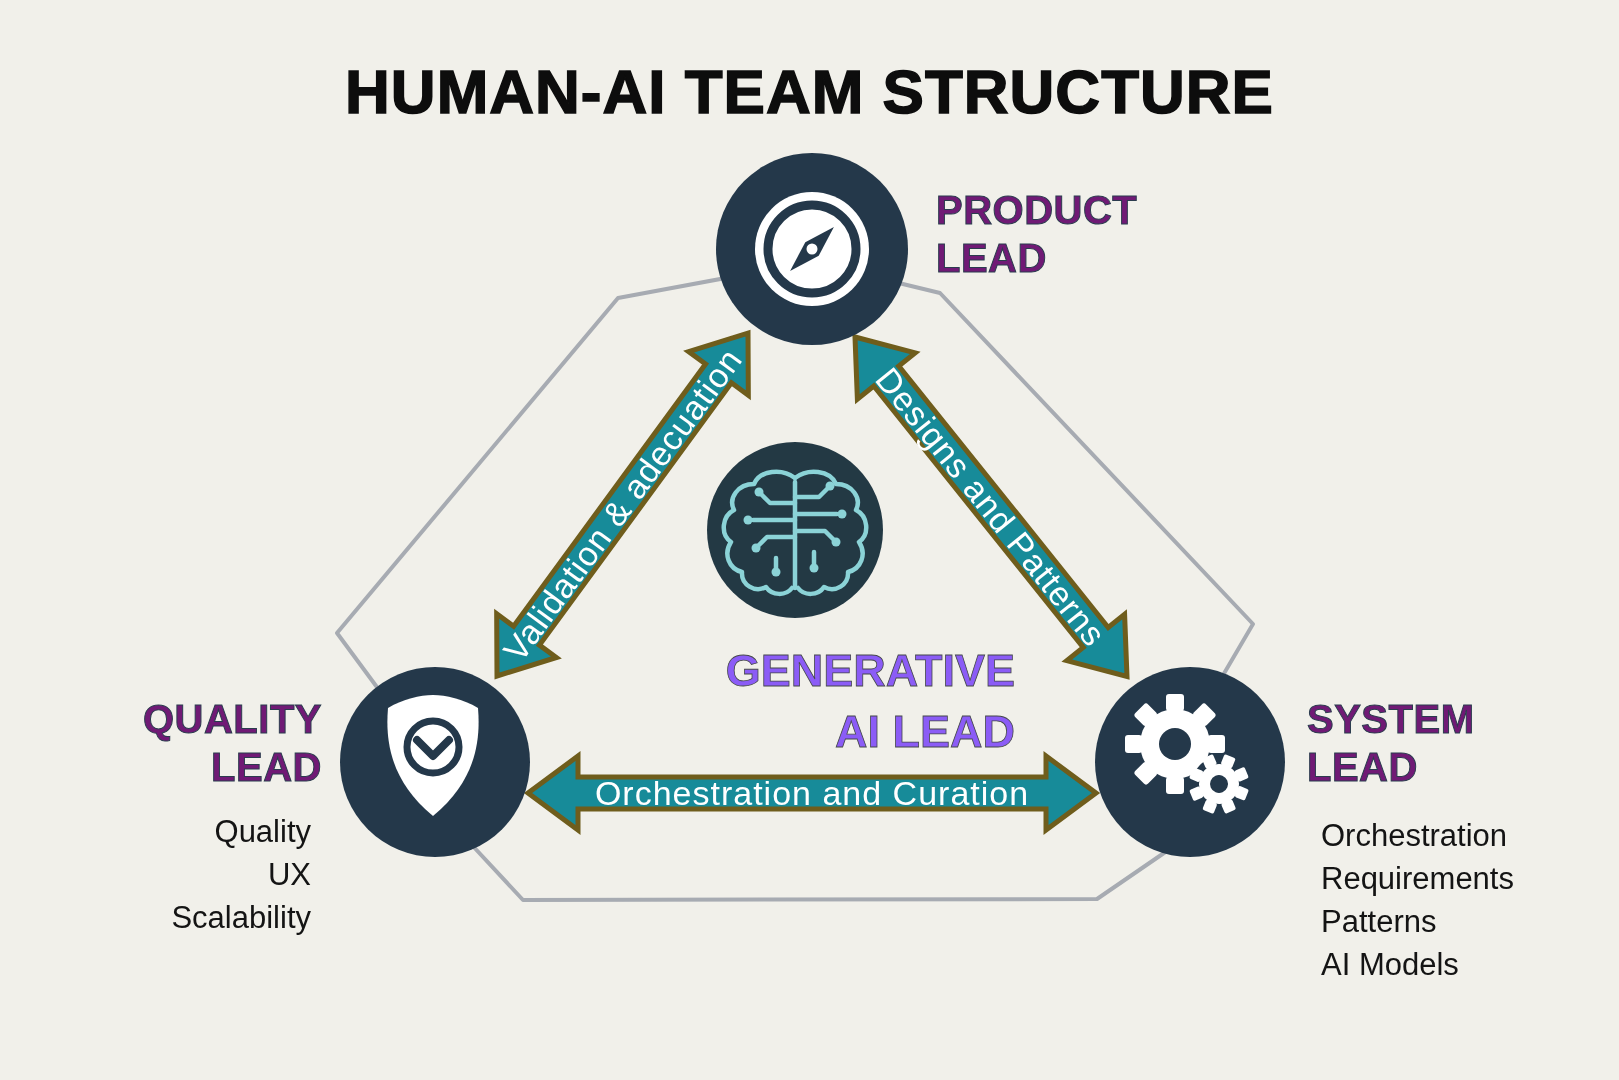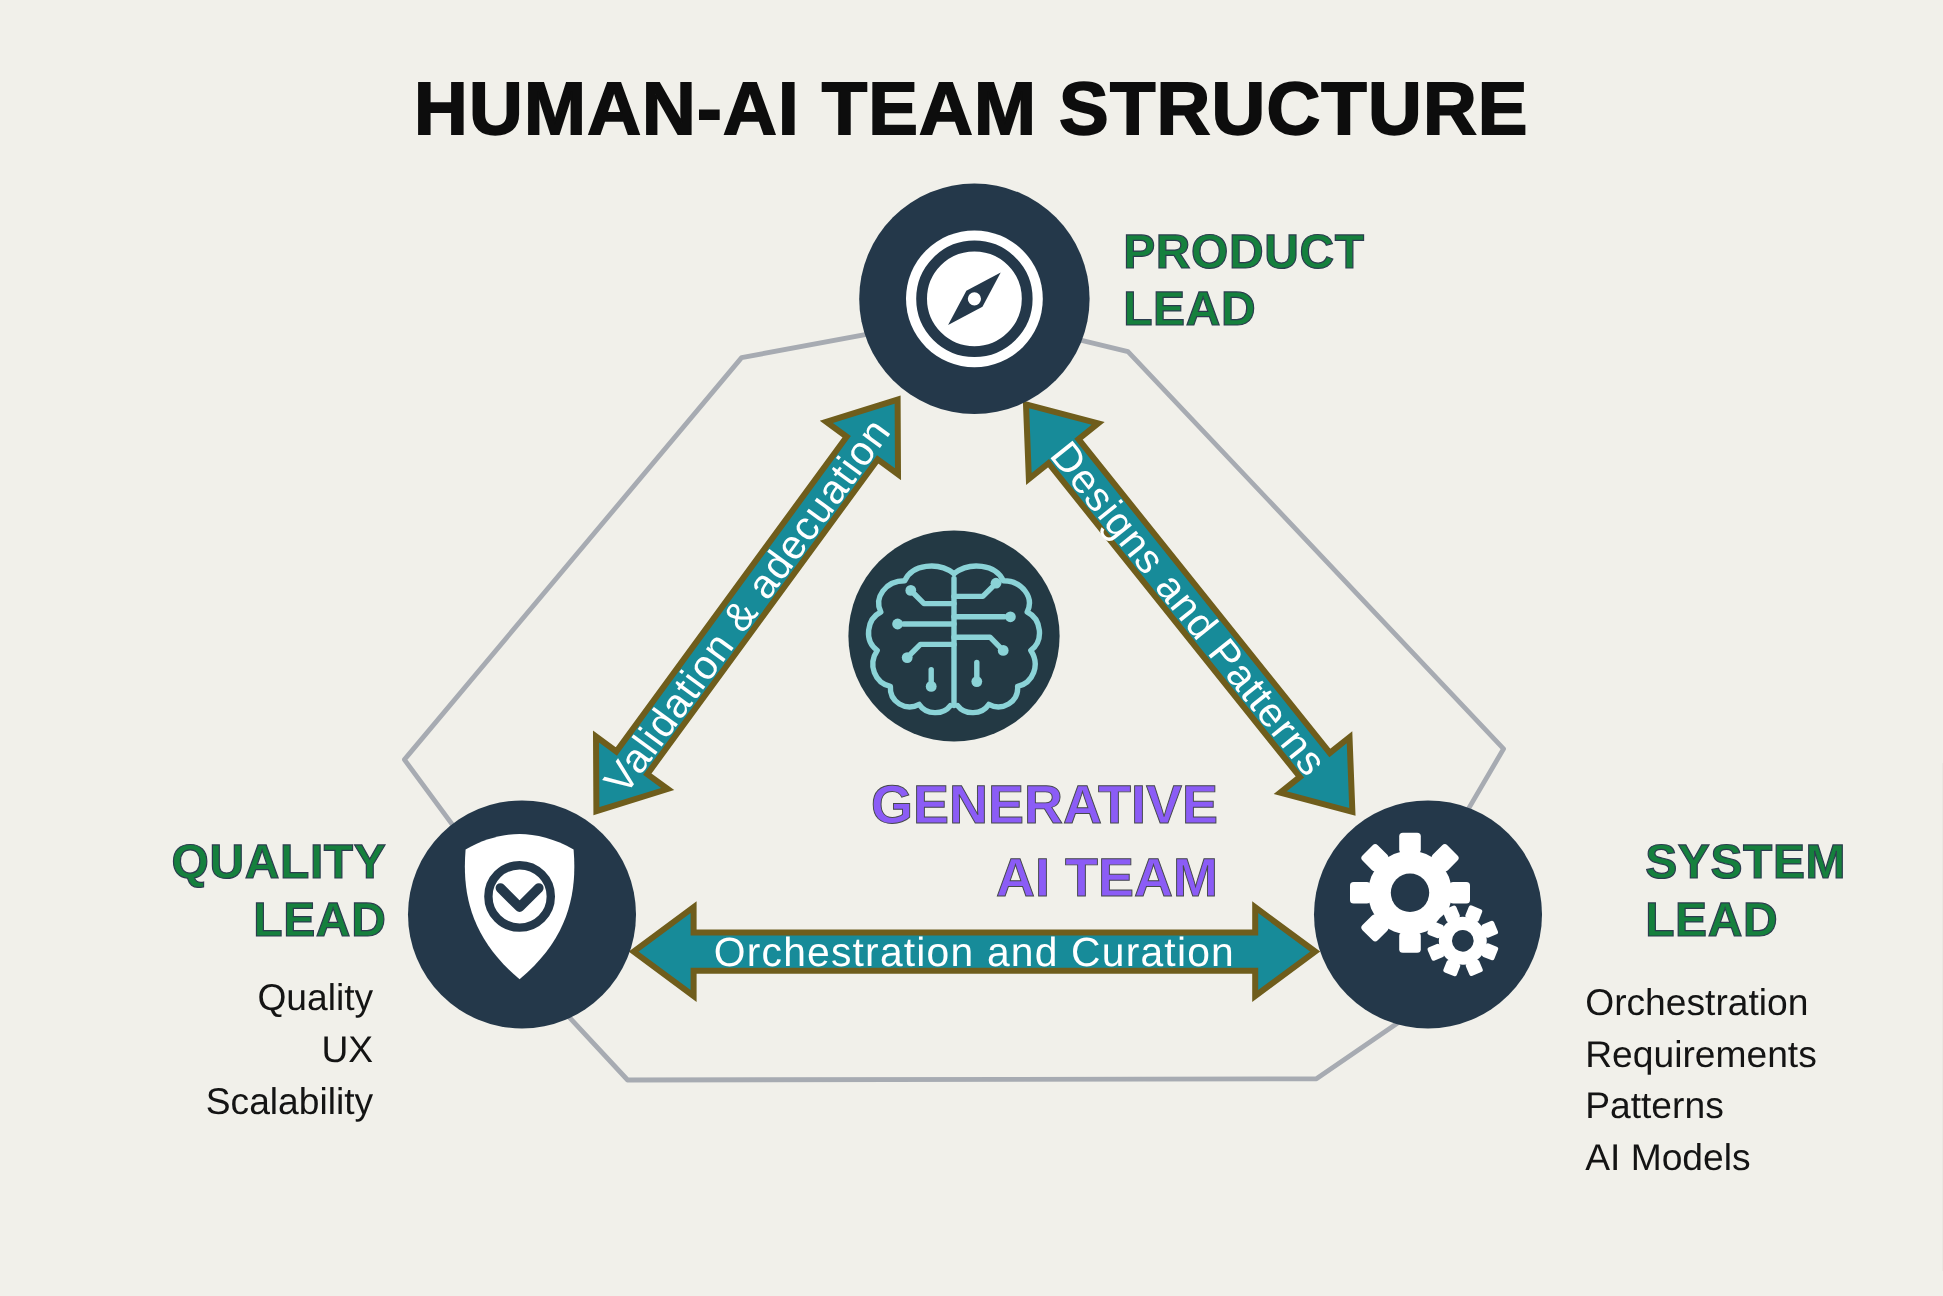--- a/index.html
+++ b/index.html
@@ -8,31 +8,31 @@
     background:#f1f0ea;
     font-family:"Liberation Sans","DejaVu Sans",sans-serif;
   }
   .art{position:absolute;left:0;top:0;}
   .title{
     position:absolute;top:56px;left:0;width:100%;text-align:center;
     font-size:62px;font-weight:bold;letter-spacing:1px;color:#0d0d0d;
     -webkit-text-stroke:1.5px #0d0d0d;
   }
   .node-label{
-    position:absolute;font-size:40px;font-weight:bold;color:#15803d;
+    position:absolute;font-size:40px;font-weight:bold;color:#701a75;
     line-height:48px;letter-spacing:.5px;-webkit-text-stroke:1px #2b3c4e;
   }
   .notes{
     position:absolute;font-size:31px;color:#141414;line-height:43px;font-weight:500;
   }
   .product-label{left:936px;top:186px;}
   .product-notes{left:1196px;top:201px;}
   .quality-label{left:52px;top:695px;width:270px;text-align:right;}
   .quality-notes{left:52px;top:810px;width:259px;text-align:right;}
-  .system-label{left:1371px;top:695px;}
+  .system-label{left:1307px;top:695px;}
   .system-notes{left:1321px;top:814px;}
   .core-label{
     position:absolute;left:595px;width:420px;top:640px;text-align:right;
     font-size:45px;font-weight:bold;color:#8b5cf6;line-height:61px;
     -webkit-text-stroke:.8px #46494b;
   }
   .hex{fill:none;stroke:#a7abb2;stroke-width:4;stroke-linejoin:round;}
   .arrow{fill:#178b99;stroke:#6f5d1c;stroke-width:5;stroke-linejoin:miter;stroke-miterlimit:14;}
   .arrow-label{
     fill:#ffffff;font-size:34px;letter-spacing:1px;font-weight:500;
@@ -173,16 +173,16 @@
   </div>
   <div class="notes system-notes">
     <div>Orchestration</div>
     <div>Requirements</div>
     <div>Patterns</div>
     <div>AI Models</div>
   </div>
 
   <div class="core-label">
     <div>GENERATIVE</div>
-    <div>AI TEAM</div>
+    <div>AI LEAD</div>
   </div>
 
 </div>
 
 </body></html>

